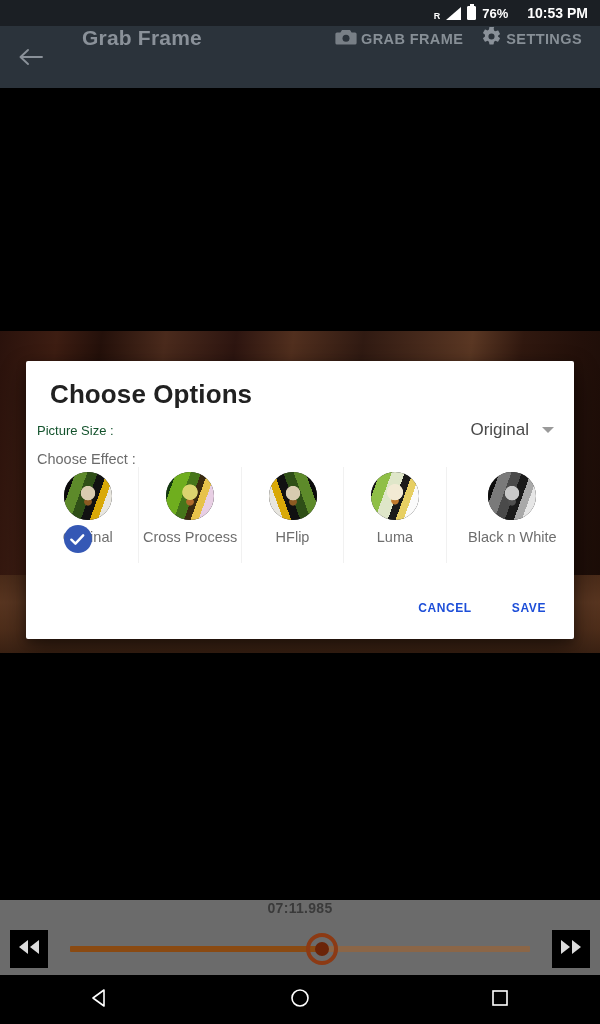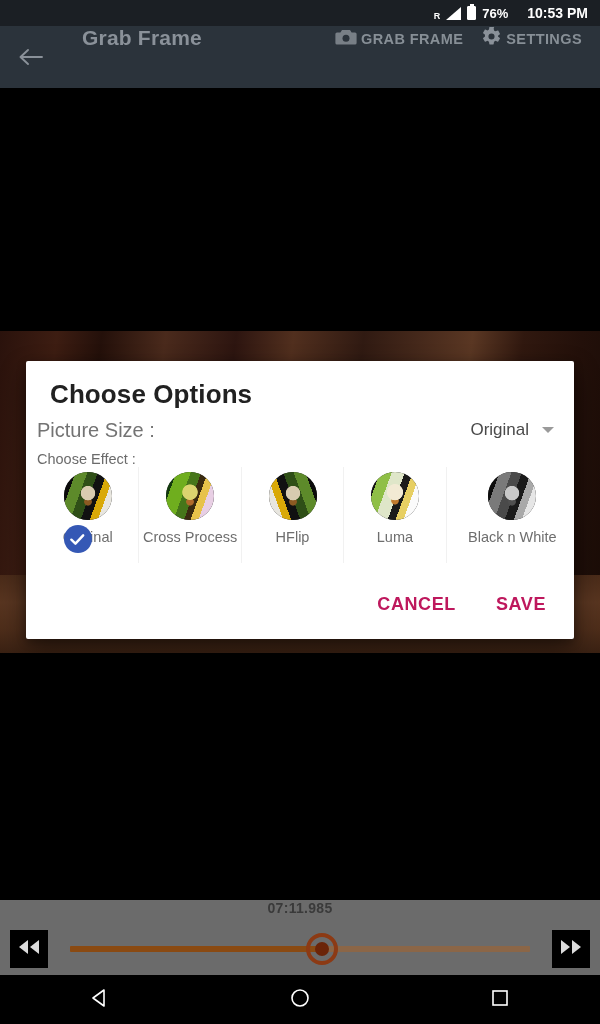--- a/index.html
+++ b/index.html
@@ -106,21 +106,21 @@
     z-index:5;
   }
   .dlg-title{
     position:absolute; left:24px; top:18px;
     font-size:26px; font-weight:bold; color:#212121; letter-spacing:0.1px;
   }
   .row-size{
     position:absolute; left:11px; right:16px; top:53px; height:32px;
     display:flex; align-items:center;
   }
-  .lbl-size{ font-size:20px; color:#737373; }
+  .lbl-size{ font-size:13px; color:#14532d; }
   .spinner{ margin-left:auto; display:flex; align-items:center; gap:13px; padding-right:4px;}
   .spinner .val{ font-size:17px; color:#4a4a4a; }
   .caret{ width:0;height:0;border-left:6px solid transparent;border-right:6px solid transparent;border-top:6px solid #9a9a9a;}
   .lbl-effect{
     position:absolute; left:11px; top:90px; font-size:14.5px; color:#6b6b6b;
   }
   .effects{
     position:absolute; left:11px; top:106px; width:526px; height:96px;
     display:flex;
   }
@@ -140,21 +140,21 @@
   .eff .check{
     position:absolute; left:50%; margin-left:-24px; top:58px;
     width:28px; height:28px; border-radius:50%; background:#3558b5;
     display:flex; align-items:center; justify-content:center; z-index:3;
   }
   .dlg-actions{
     position:absolute; right:14px; bottom:14px; display:flex; align-items:center; gap:12px;
   }
   .dlg-btn{
     background:none; border:none; cursor:pointer;
-    color:#be185d; font-size:18px; font-weight:bold; letter-spacing:0.6px;
+    color:#1d4ed8; font-size:12px; font-weight:bold; letter-spacing:0.6px;
     padding:10px 14px; font-family:"Liberation Sans", sans-serif;
   }
 
   
   .img-orig{
     background:
       radial-gradient(circle at 50% 44%, #d8cbb0 0 19%, rgba(216,203,176,0) 21%),
       radial-gradient(circle at 50% 62%, #8c5a22 0 9%, rgba(140,90,34,0) 11%),
       linear-gradient(110deg,#0b0b0b 0 18%,#5d8a2a 18% 36%,#2f4f17 36% 52%,
       #111 52% 66%,#d9a908 66% 78%,#e8e6df 78% 100%);

